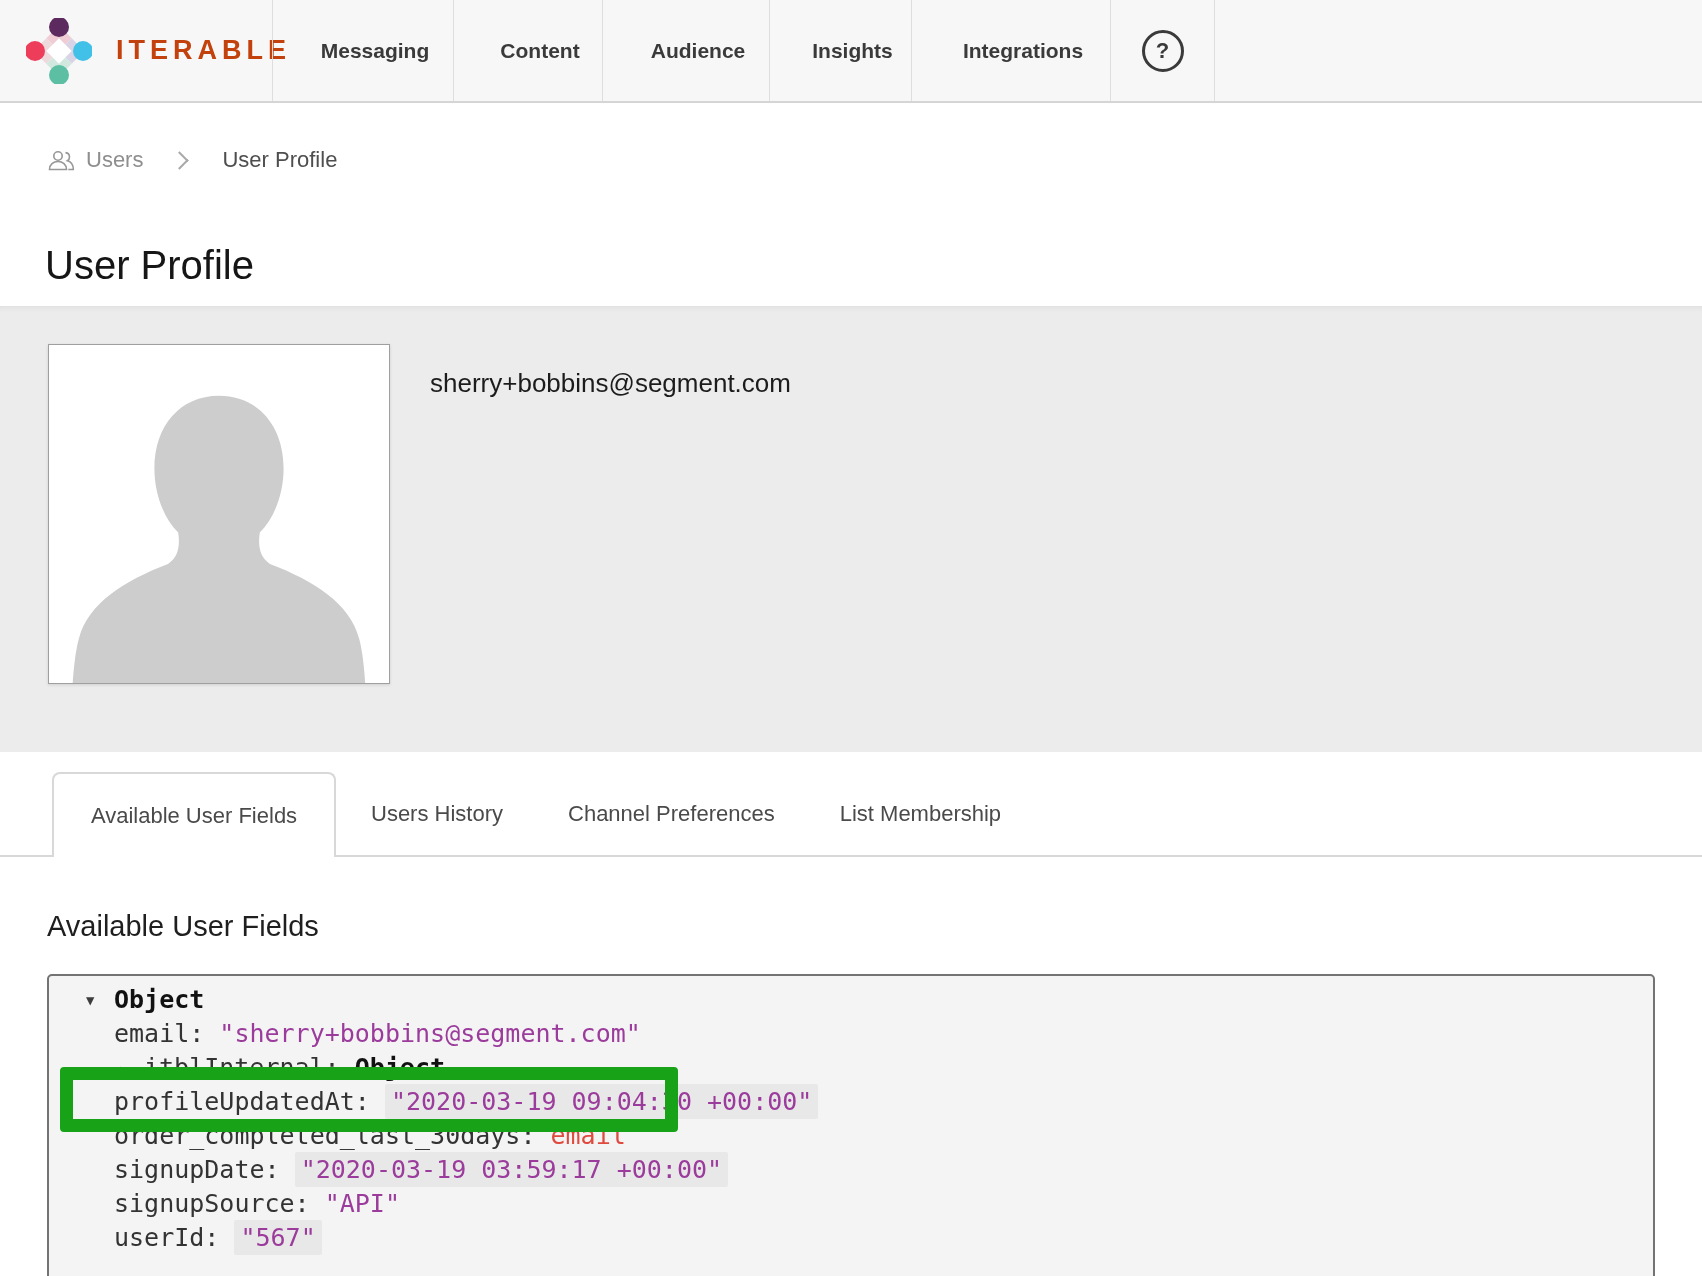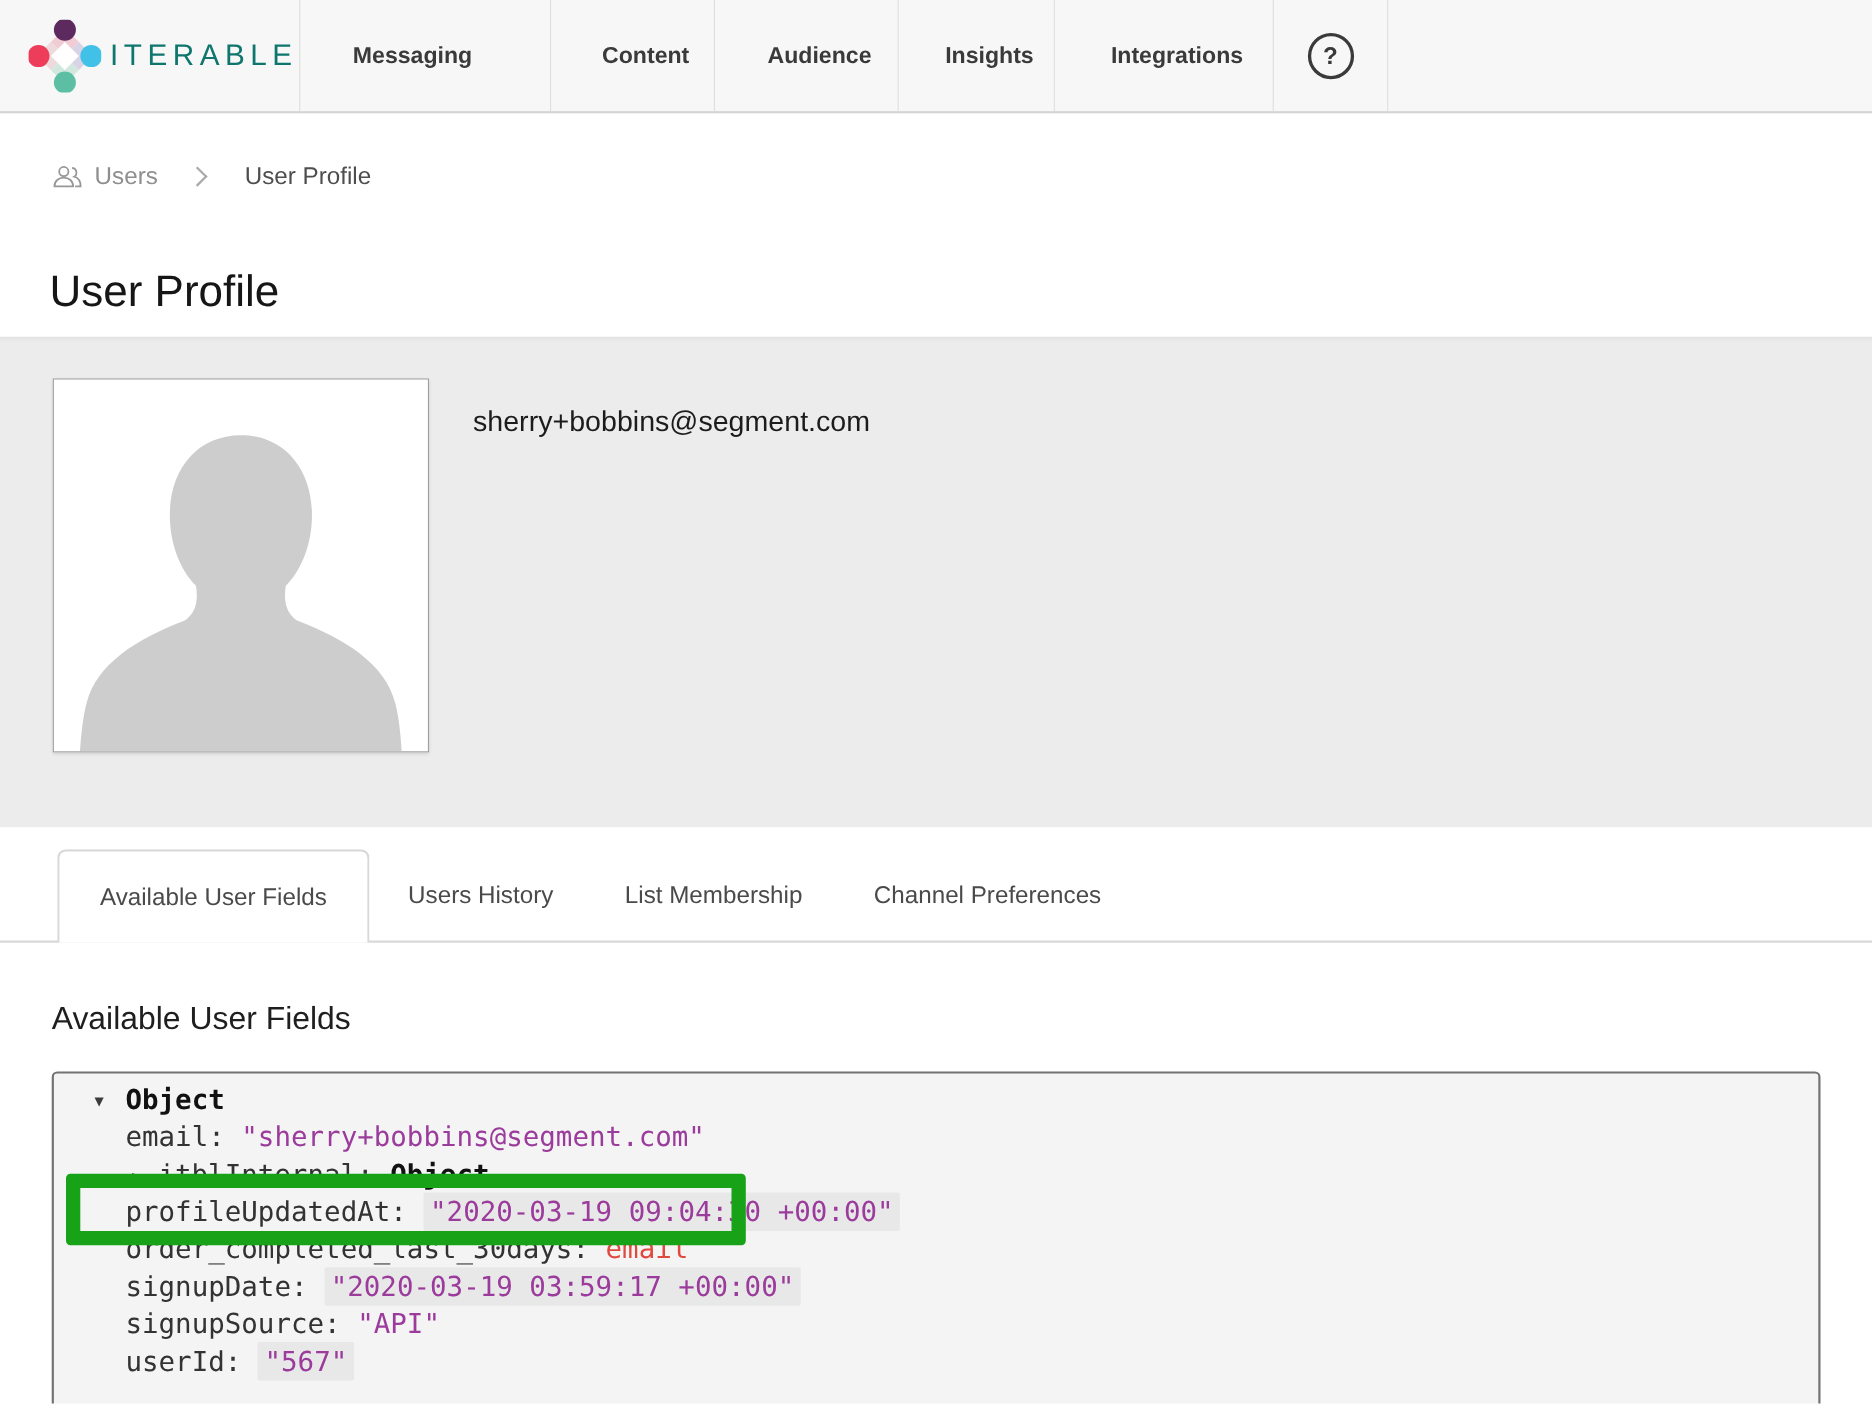--- a/index.html
+++ b/index.html
@@ -8,21 +8,21 @@
     background:#ffffff;font-family:"Liberation Sans",sans-serif;
     -webkit-font-smoothing:antialiased;
   }
   
   .topnav{
     height:103px;display:flex;align-items:stretch;background:#f7f7f7;
     border-bottom:2px solid #d5d5d5;box-sizing:border-box;
   }
   .brand{width:272px;display:flex;align-items:center;padding-left:26px;box-sizing:border-box;cursor:pointer;}
   .brand svg{display:block;}
-  .brand-name{font-weight:normal;font-size:27px;letter-spacing:5px;color:#0f766e;margin-left:8px;}
+  .brand-name{font-weight:bold;font-size:27px;letter-spacing:5px;color:#c2410c;margin-left:24px;}
   .nav-item{
     border-left:1px solid #dedede;display:flex;align-items:center;justify-content:center;
     font-weight:bold;font-size:21px;color:#3a3a3a;cursor:pointer;box-sizing:border-box;padding-left:24px;
   }
   .help-cell{width:103px;border-left:1px solid #dedede;border-right:1px solid #dedede;
     display:flex;align-items:center;justify-content:center;cursor:pointer;}
   .help-circle{
     width:36px;height:36px;border:3px solid #3a3a3a;border-radius:50%;
     display:flex;align-items:center;justify-content:center;
     font-weight:bold;font-size:22px;color:#3a3a3a;line-height:1;
@@ -105,21 +105,21 @@
         <circle cx="33" cy="9" r="10" fill="#5c2a5e"></circle>
         <circle cx="9" cy="33" r="10" fill="#ee3d5a"></circle>
         <circle cx="57" cy="33" r="10" fill="#41c0e8"></circle>
         <circle cx="33" cy="57" r="10" fill="#5cbfa3"></circle>
       </svg>
     </span>
     <span class="brand-name">ITERABLE</span>
   </div>
 
   <div class="nav-item" style="width: 181px;">Messaging</div>
-    <div class="nav-item" style="width: 149px; margin-left: 47px;">Content</div>
+    <div class="nav-item" style="width: 149px;">Content</div>
     <div class="nav-item" style="width: 167px;">Audience</div>
     <div class="nav-item" style="width: 142px;">Insights</div>
     <div class="nav-item" style="width: 199px;">Integrations</div>
     <div class="help-cell">
     <div class="help-circle">?</div>
   </div>
 </div>
 
 <div class="breadcrumb">
   <span class="bc-users">
@@ -141,22 +141,22 @@
     <svg viewBox="0 0 100 100" preserveAspectRatio="none">
       <path d="M50 15 C38.5 15 31 24 31 36.5 C31 44.5 34 51.5 38 55.5 C38.6 59.5 38 62.8 35 64.8 C22 69.8 11.5 76.5 8.8 86.8 C7.4 91.8 7 100 7 100 L93 100 C93 100 92.6 91.8 91.2 86.8 C88.5 76.5 78 69.8 65 64.8 C62 62.8 61.4 59.5 62 55.5 C66 51.5 69 44.5 69 36.5 C69 24 61.5 15 50 15 Z" fill="#cdcdcd"></path>
     </svg>
   </div>
   <div class="hero-email">sherry+bobbins@segment.com</div>
 </div>
 
 <div class="tabstrip">
     <div class="tab active">Available User Fields</div>
     <div class="tab inactive">Users History</div>
+    <div class="tab inactive">Channel Preferences</div>
     <div class="tab inactive">List Membership</div>
-    <div class="tab inactive">Channel Preferences</div>
   </div>
 
 <div class="section-heading">Available User Fields</div>
 
 <div class="code-panel">
     <div class="code-row root"><span class="tri collapse">▼</span><span class="obj-root">Object</span></div>
     <div class="code-row"><span class="key">email: </span><span class="val-string">"sherry+bobbins@segment.com"</span></div>
     <div class="code-row child-expand"><span class="tri expand">►</span><span class="key">itblInternal: </span><span class="val-object">Object</span></div>
     <div class="code-row"><span class="key">profileUpdatedAt: </span><span class="val-string hl">"2020-03-19 09:04:30 +00:00"</span></div>
     <div class="code-row"><span class="key">order_completed_last_30days: </span><span class="val-boolean">email</span></div>

